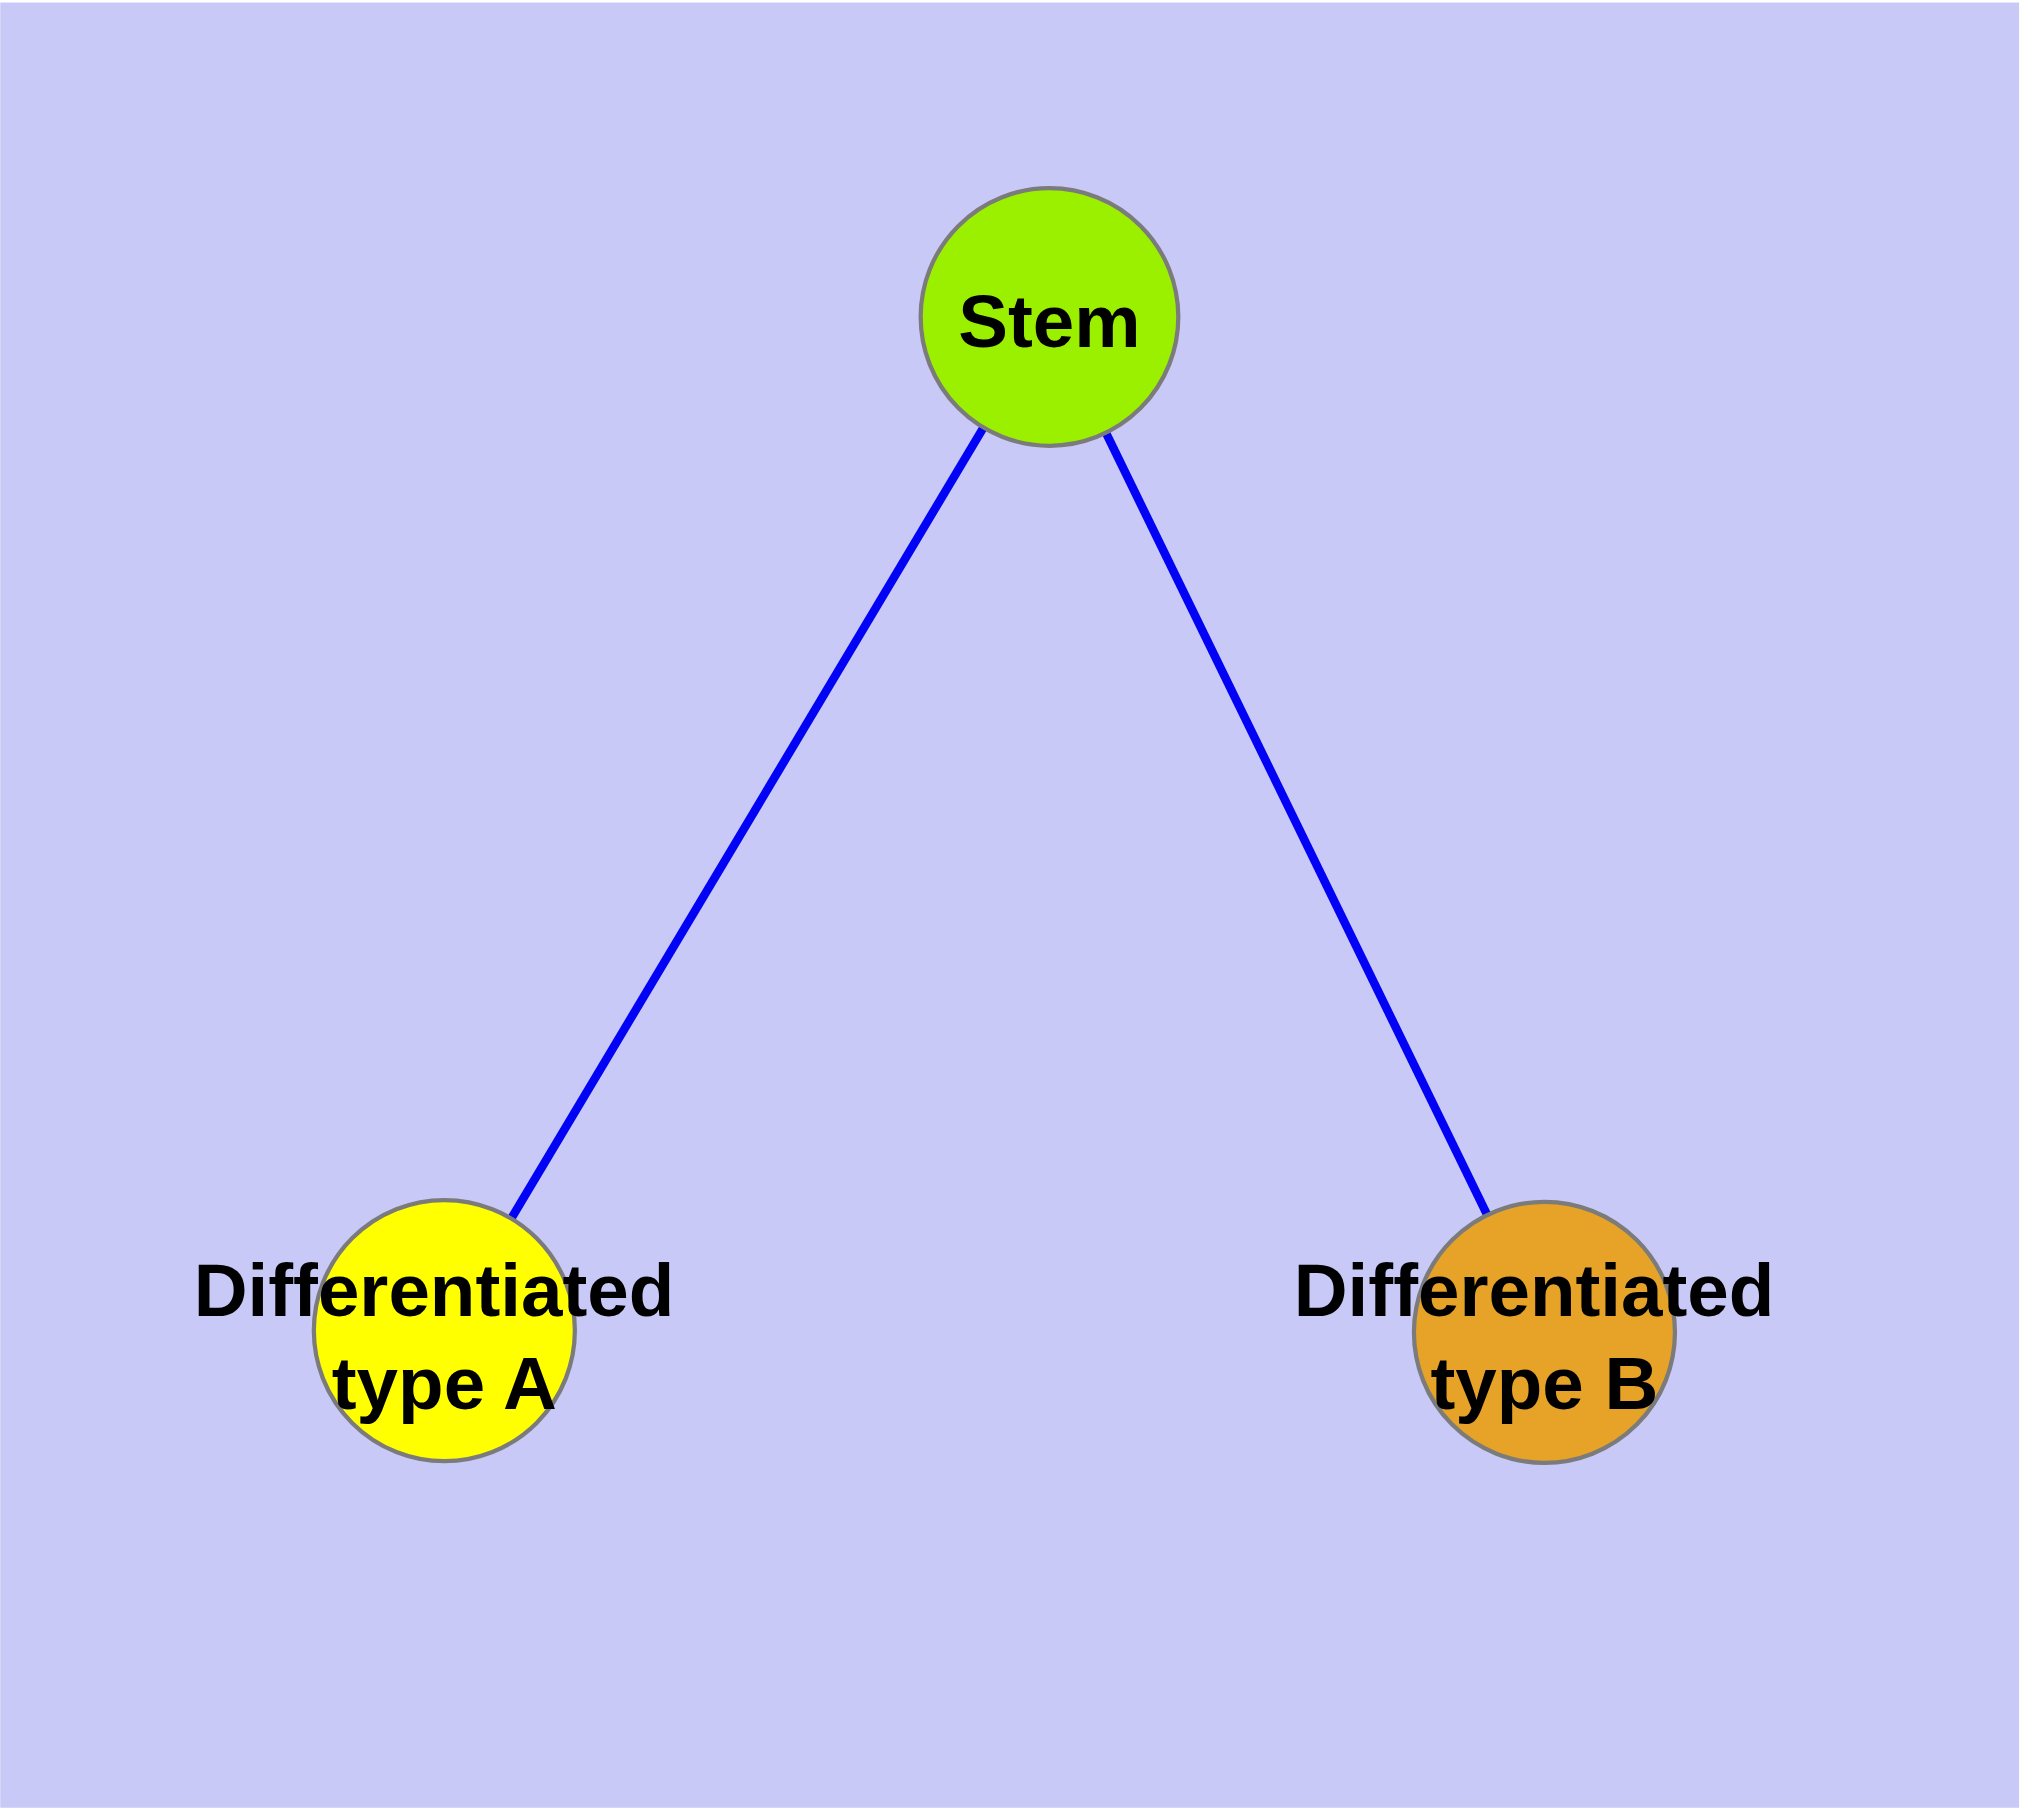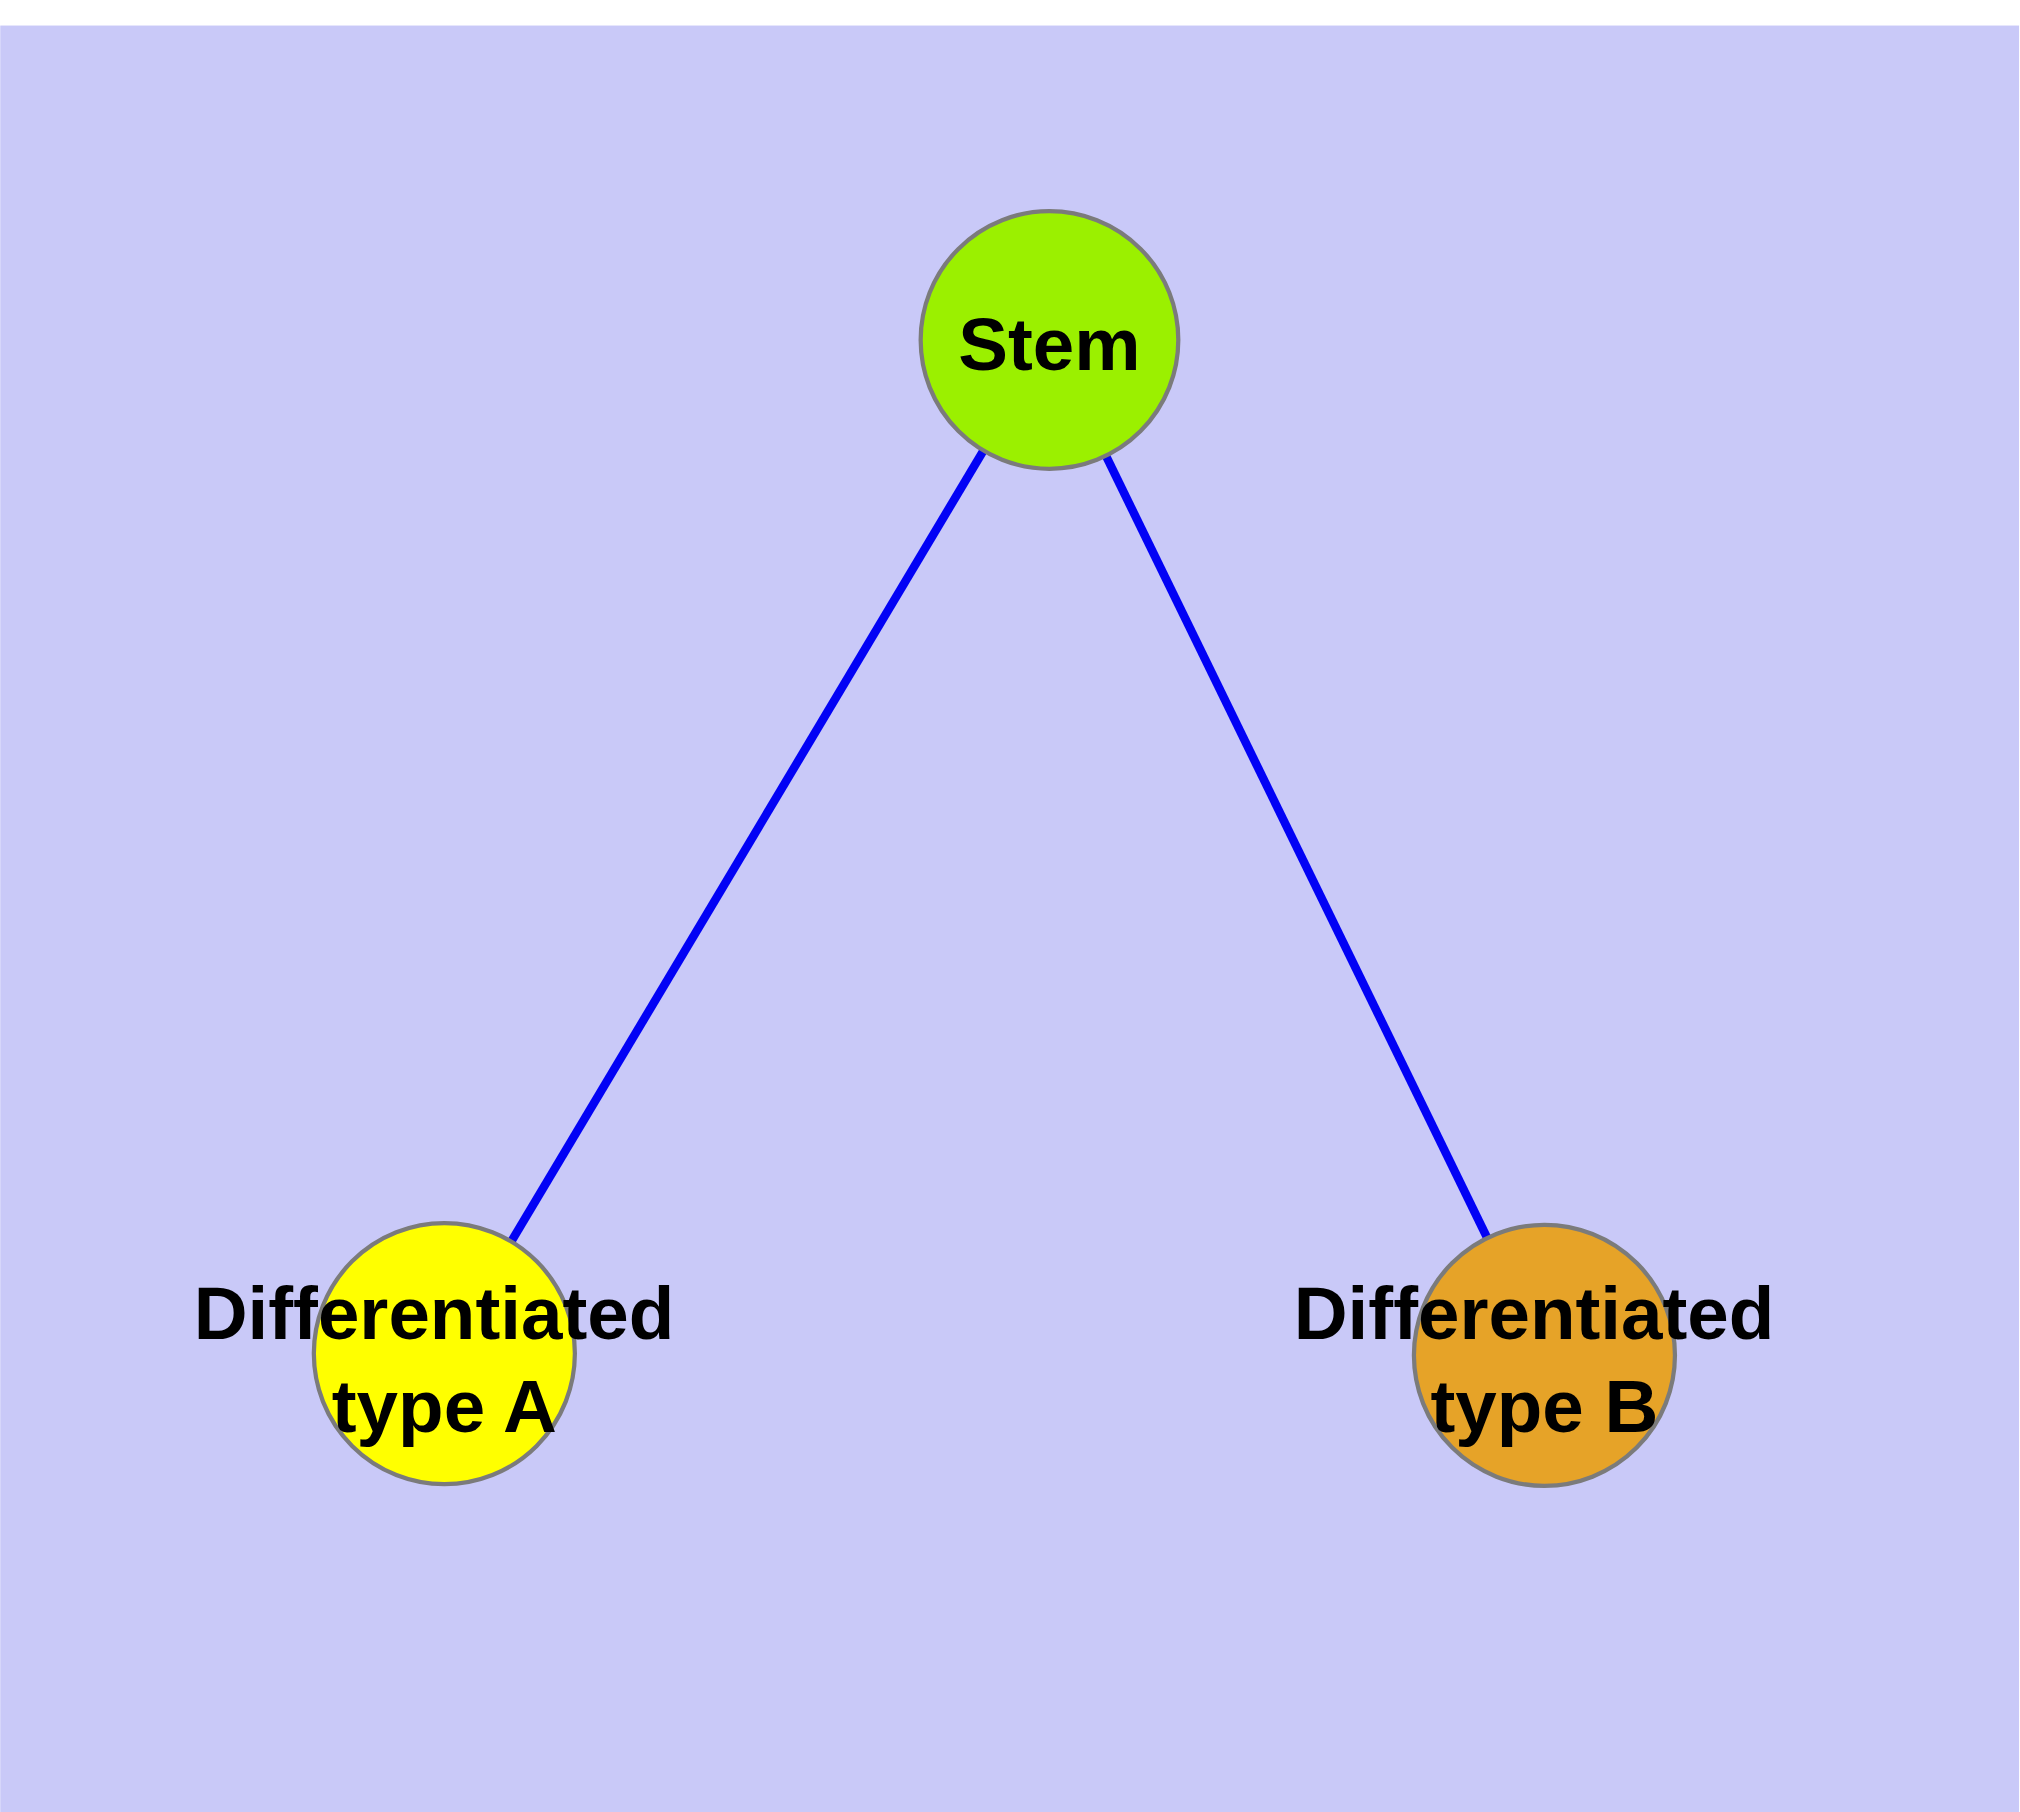--- a/index.html
+++ b/index.html
@@ -8,21 +8,20 @@
     background: #ffffff;
     width: 2021px;
     height: 1812px;
     overflow: hidden;
   }
   .stage {
     position: relative;
     width: 2021px;
     height: 1416px;
     font-family: "Liberation Sans", sans-serif;
-    margin-top: 23px;
   }
   svg.diagram {
     display: block;
     width: 2021px;
     height: 1812px;
   }
   .edge {
     fill: none;
     stroke-width: 10px;
   }

